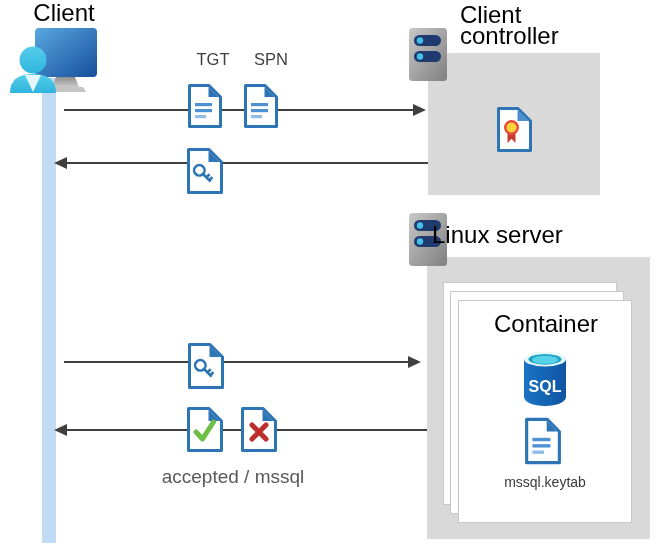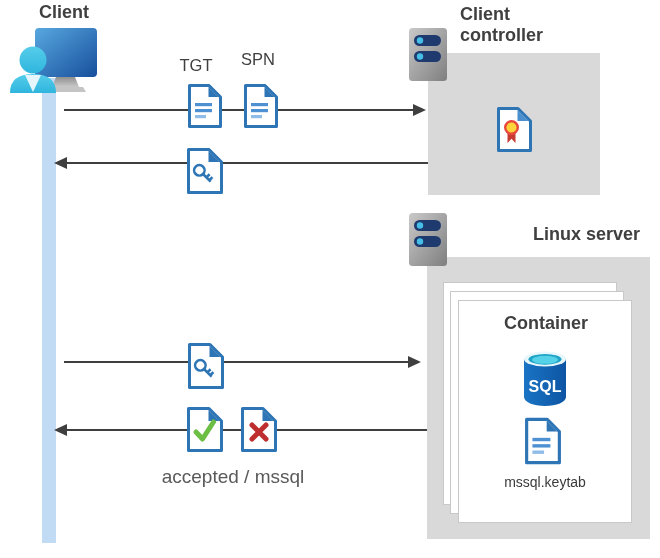--- a/index.html
+++ b/index.html
@@ -1,21 +1,21 @@
 <!DOCTYPE html>
 <html><head>
 <meta charset="utf-8">
 <style>
   html,body{margin:0;padding:0;background:#fff;}
   #canvas{
     position:relative;width:660px;height:558px;background:#ffffff;
     font-family:"Liberation Sans",sans-serif;overflow:hidden;
   }
   .abs{position:absolute;}
-  .heading{font-weight:bold;color:#404040;font-size:18px;line-height:21px;}
+  .heading{font-weight:normal;color:#000000;font-size:24px;line-height:21px;}
   .small-label{color:#3f3f3f;font-size:16.5px;}
   .gray-label{color:#595959;font-size:19px;}
   .center{text-align:center;}
   .graybox{background:#D9D9D9;}
   .line{background:#3F3F3F;height:2px;}
   .arrowhead-right{width:0;height:0;border-left:13px solid #3F3F3F;border-top:6px solid transparent;border-bottom:6px solid transparent;}
   .arrowhead-left{width:0;height:0;border-right:13px solid #3F3F3F;border-top:6px solid transparent;border-bottom:6px solid transparent;}
   .card{background:#fff;border:1.5px solid #C8C8C8;box-sizing:border-box;}
   svg{display:block;}
 </style>
@@ -63,22 +63,22 @@
       <path d="M17 49 L33 49 L25 66 Z" fill="#E4F6FB"></path>
     </g>
   </svg>
 
   <div class="abs line" style="left:64px;top:109px;width:350px;"></div>
   <div class="abs arrowhead-right" style="left:413px;top:104px;"></div>
 
   <div class="abs line" style="left:67px;top:162px;width:361px;"></div>
   <div class="abs arrowhead-left" style="left:54px;top:157px;"></div>
 
-  <div class="abs center small-label" style="left:166px;top:50px;width:60px;margin-top:6px;">TGT</div>
-  <div class="abs center small-label" style="left:228px;top:50px;width:60px;">SPN</div>
+  <div class="abs center small-label" style="left:183px;top:50px;width:60px;">TGT</div>
+  <div class="abs center small-label" style="left:228px;top:50px;width:60px;text-align:right;">SPN</div>
 
   <svg class="abs" style="left:187px;top:83px;" width="36" height="46" viewBox="0 0 36 46">
     <path d="M2.5 2.5 H22 L33.5 14 V43.5 H2.5 Z" fill="#fff" stroke="#2E75B6" stroke-width="3" stroke-linejoin="round"></path>
     <path d="M21.5 4 L31.5 14 L21.5 14 Z" fill="#2E75B6"></path>
     <rect x="8" y="20" width="17" height="3.2" fill="#4E91D2"></rect>
     <rect x="8" y="26" width="17" height="3.2" fill="#4E91D2"></rect>
     <rect x="8" y="32" width="11" height="3.2" fill="#8FBCE8"></rect>
   </svg>
 
   <svg class="abs" style="left:243px;top:83px;" width="36" height="46" viewBox="0 0 36 46">
@@ -149,21 +149,21 @@
   <div class="abs graybox" style="left:427px;top:257px;width:223px;height:282px;"></div>
 
   <svg class="abs" style="left:408px;top:212px;" width="40" height="55" viewBox="0 0 40 55">
     <rect x="1" y="1" width="38" height="53" rx="3.5" fill="url(#srvg)"></rect>
     <rect x="6" y="8" width="27" height="11" rx="5.5" fill="#1E3A6E"></rect>
     <circle cx="12" cy="13.5" r="3.2" fill="#45BEE8"></circle>
     <rect x="6" y="24" width="27" height="11" rx="5.5" fill="#1E3A6E"></rect>
     <circle cx="12" cy="29.5" r="3.2" fill="#45BEE8"></circle>
   </svg>
 
-  <div class="abs heading" style="left:460px;top:224px;width:180px;text-align:right;">Linux server</div>
+  <div class="abs heading" style="left:432px;top:224px;width:180px;">Linux server</div>
 
   <div class="abs card" style="left:443px;top:282px;width:174px;height:223px;"></div>
   <div class="abs card" style="left:450px;top:291px;width:174px;height:223px;"></div>
   <div class="abs card" style="left:458px;top:300px;width:174px;height:223px;"></div>
 
   <div class="abs center heading" style="left:458px;top:313px;width:176px;">Container</div>
 
   <svg class="abs" style="left:522px;top:350px;" width="46" height="58" viewBox="0 0 46 58">
     <path d="M2 9 V47 C2 52 11.4 56 23 56 C34.6 56 44 52 44 47 V9 Z" fill="url(#sqlg)"></path>
     <ellipse cx="23" cy="9" rx="21" ry="7.5" fill="#E8F7FB"></ellipse>

